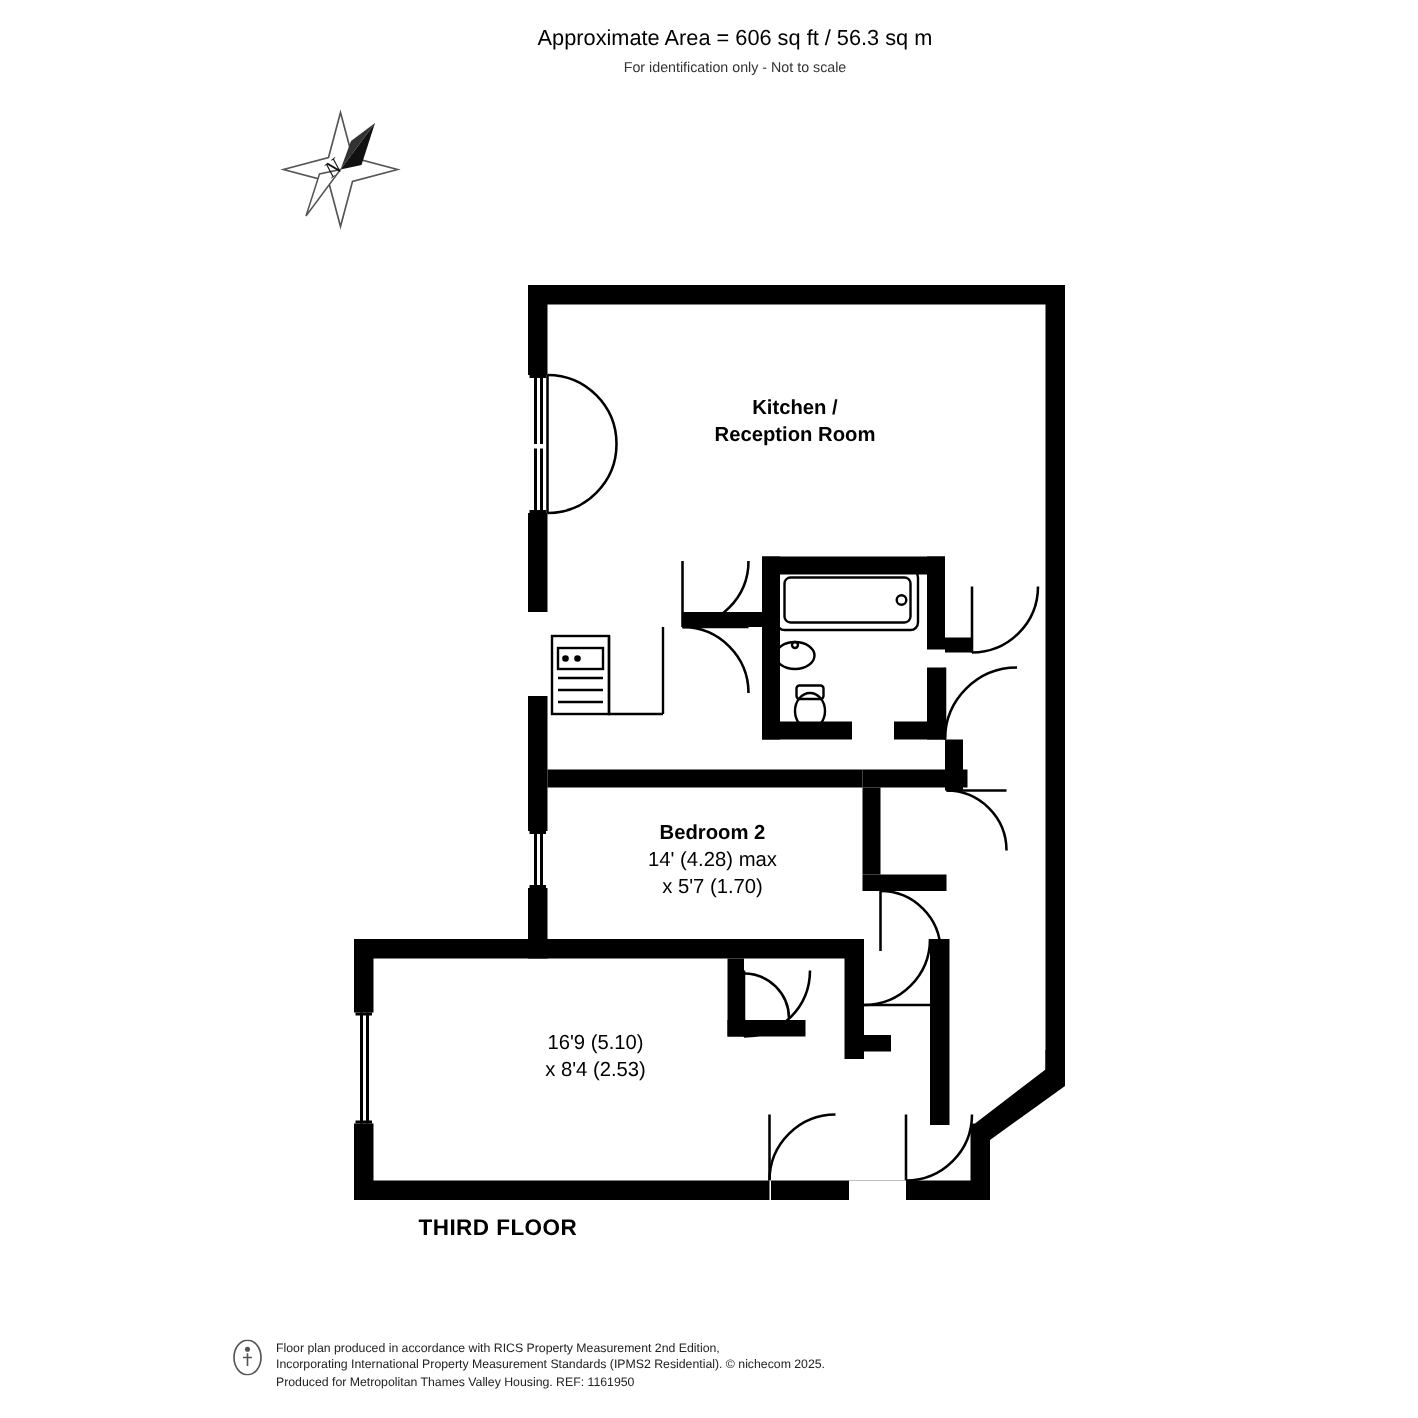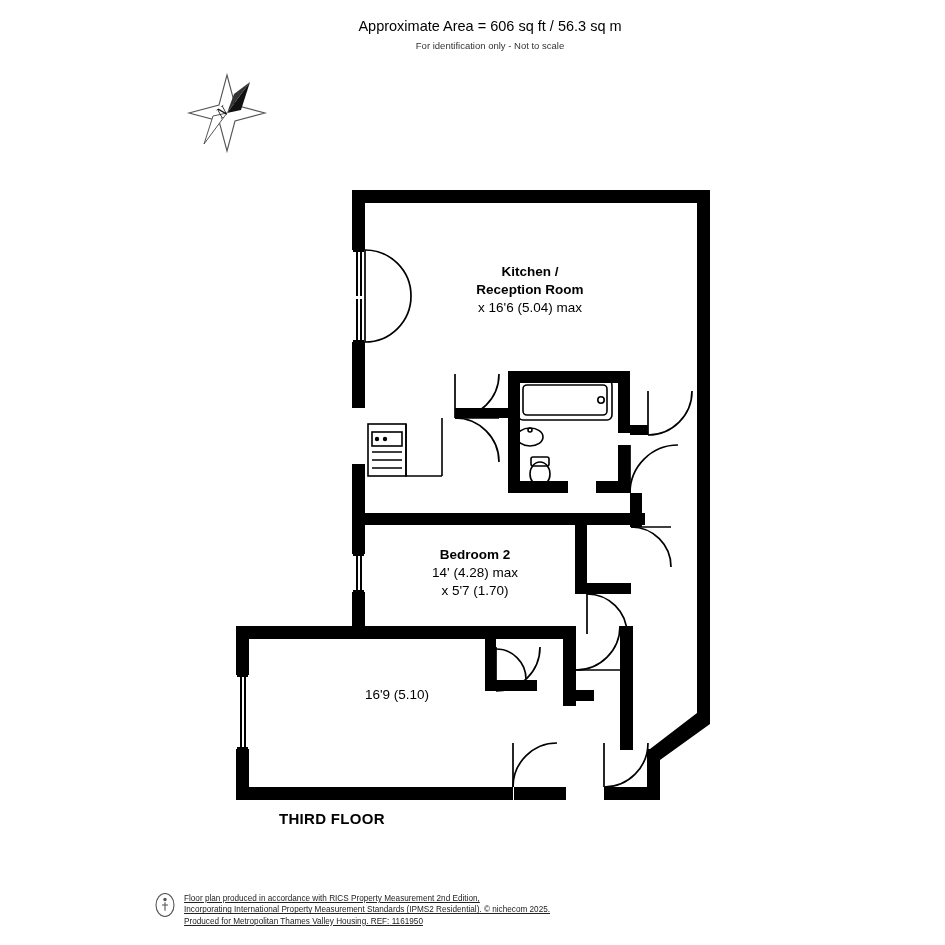--- a/index.html
+++ b/index.html
@@ -94,21 +94,20 @@
     left: 155px;
     top: 893px;
     display: flex;
     align-items: flex-start;
     gap: 9px;
   }
   .footer-text {
     font-size: 8.2px;
     line-height: 1.38;
     color: #222;
-    text-decoration: underline;
   }
   .footer-text div { white-space: nowrap; }
 </style>
 </head>
 <body>
 
 <div class="stage">
 
   <div class="header">
     <p class="subtitle">Approximate Area = 606 sq ft / 56.3 sq m</p>
@@ -257,31 +256,31 @@
         <rect x="353" y="296" width="11" height="3"></rect>
         <rect x="566" y="787" width="38" height="13"></rect>
         <rect x="513" y="787" width="1" height="13"></rect>
       </g>
     </g>
   </svg>
 
   <div class="room-label" id="label-kitchen">
     <span class="nm">Kitchen /</span>
     <span class="nm">Reception Room</span>
-    <span class="dim">x 16'6 (5.04) max</span>
   </div>
 
   <div class="room-label" id="label-bed2">
     <span class="nm">Bedroom 2</span>
     <span class="dim">14' (4.28) max</span>
     <span class="dim">x 5'7 (1.70)</span>
   </div>
 
   <div class="room-label" id="label-bed1">
     <span class="dim">16'9 (5.10)</span>
+    <span class="dim">x 8'4 (2.53)</span>
   </div>
 
   <div class="floor-label">THIRD FLOOR</div>
 
   <div class="footer">
     <svg width="20" height="24" viewBox="0 0 20 24">
       <ellipse cx="10" cy="12" rx="9" ry="11.5" fill="none" stroke="#555" stroke-width="1.1"></ellipse>
       <circle cx="10" cy="6.5" r="1.7" fill="#555"></circle>
       <path d="M10 9.2 v8.5 M7 12 h6" stroke="#555" stroke-width="1.1" fill="none"></path>
     </svg>

